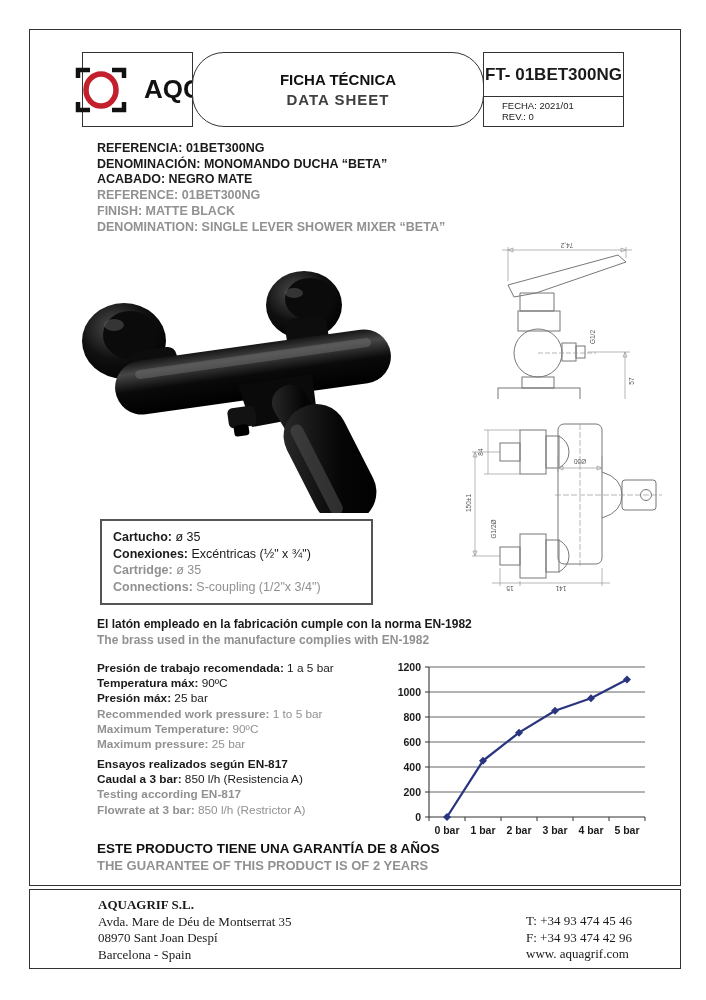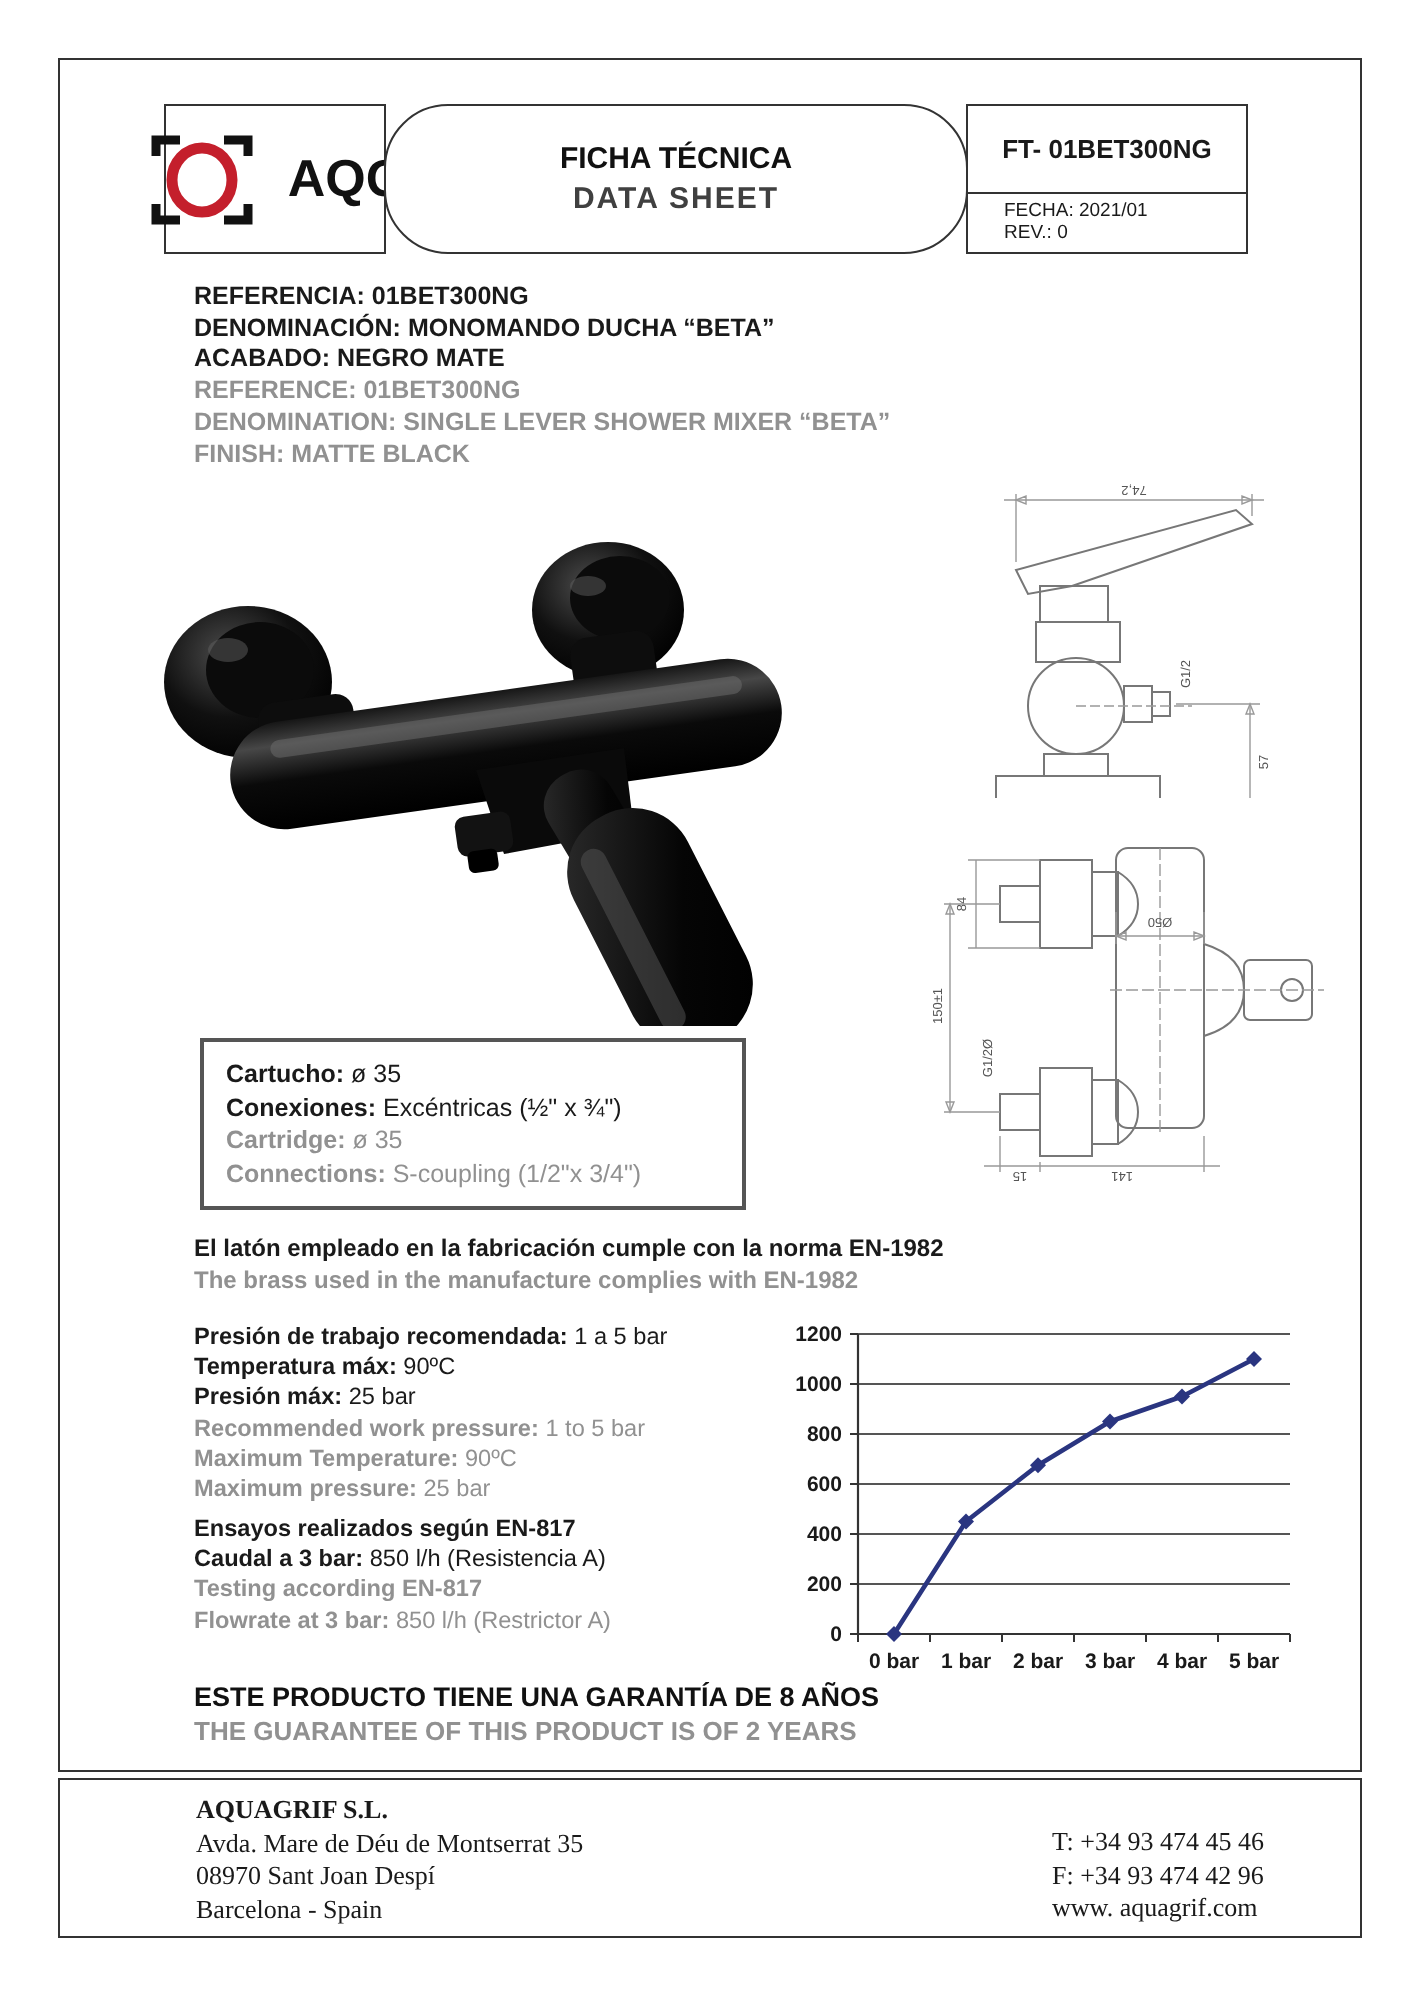--- a/index.html
+++ b/index.html
@@ -12,21 +12,21 @@
   .cell{border:1px solid #333;box-sizing:border-box;background:#fff;}
   .logo-cell{width:111px;height:75px;display:flex;align-items:center;justify-content:center;}
   .logo-wrap{display:flex;align-items:center;gap:14px;}
   .logo-text{font-weight:bold;font-size:26px;letter-spacing:0px;color:#111;}
   .title-cell{width:292px;height:75px;margin-left:-1px;display:flex;flex-direction:column;
               align-items:center;justify-content:center;line-height:20px;border-radius:32px;}
   .title-es{font-weight:bold;font-size:15px;color:#111;}
   .title-en{font-weight:bold;font-size:15px;color:#404040;letter-spacing:1px;}
   .right-col{width:141px;margin-left:-1px;display:flex;flex-direction:column;}
   .doc-code-cell{height:45px;display:flex;align-items:center;justify-content:center;
-                 font-weight:bold;font-size:13px;text-align:center;}
+                 font-weight:bold;font-size:17px;text-align:center;}
   .date-cell{height:31px;margin-top:-1px;padding:3px 18px;font-size:9.5px;line-height:11px;}
   
   .ref-block{position:absolute;left:97px;top:141px;font-size:12.5px;font-weight:bold;line-height:15.7px;}
   .muted{color:#919191;}
   
   .cart-box{position:absolute;left:100px;top:519px;width:273px;border:2px solid #555;
             padding:8px 11px;font-size:12.5px;line-height:16.5px;box-sizing:border-box;}
   .cart-box b{font-weight:bold;}
   
   .norm-block{position:absolute;left:97px;top:617px;font-size:12px;font-weight:bold;line-height:15.5px;}
@@ -84,22 +84,22 @@
         <div>REV.: 0</div>
       </div>
     </div>
   </div>
 
   <div class="ref-block">
     <div>REFERENCIA: 01BET300NG</div>
     <div>DENOMINACIÓN: MONOMANDO DUCHA “BETA”</div>
     <div>ACABADO: NEGRO MATE</div>
     <div class="muted">REFERENCE: 01BET300NG</div>
+    <div class="muted">FINISH: MATTE BLACK</div>
     <div class="muted">DENOMINATION: SINGLE LEVER SHOWER MIXER “BETA”</div>
-    <div class="muted">FINISH: MATTE BLACK</div>
   </div>
 
   <div class="product-photo">
     <svg width="325" height="258" viewBox="0 0 325 258">
       <defs>
         <radialGradient id="flangeGrad" cx="38%" cy="32%" r="75%">
           <stop offset="0%" stop-color="#4c4c4c"></stop>
             <stop offset="55%" stop-color="#101010"></stop>
             <stop offset="100%" stop-color="#000"></stop>
         </radialGradient>

